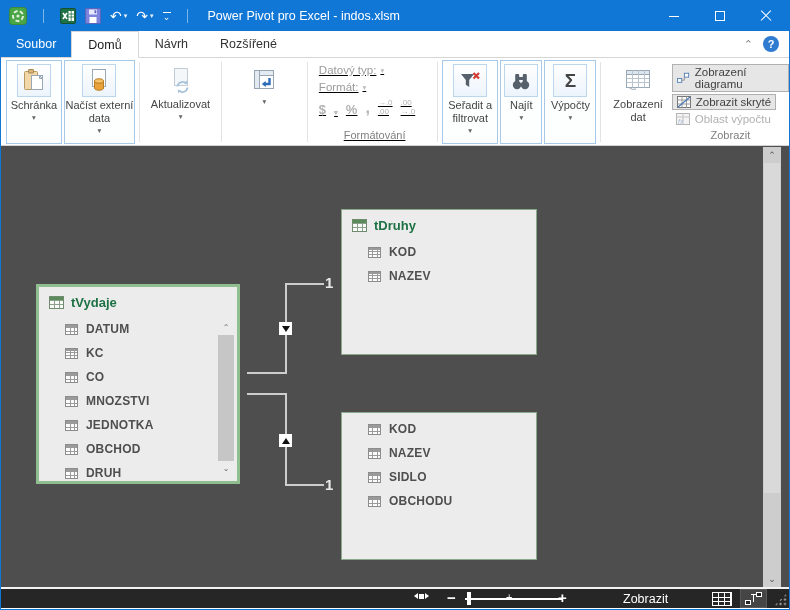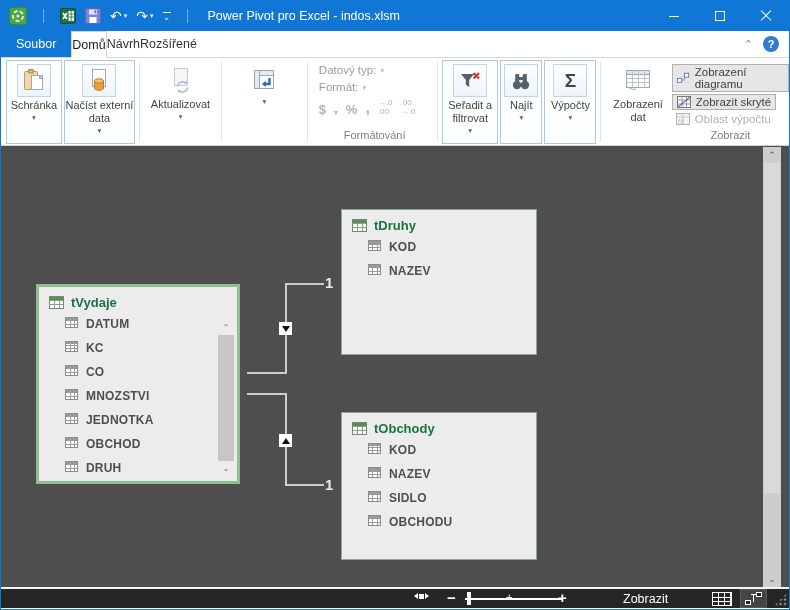--- a/index.html
+++ b/index.html
@@ -24,55 +24,55 @@
   .win-controls{margin-left:auto;display:flex;height:30px;}
   .win-btn{width:46px;height:30px;display:flex;align-items:center;justify-content:center;}
   .glyph-min{width:10px;height:1px;background:#fff;}
   .glyph-max{width:10px;height:10px;border:1px solid #fff;}
   .glyph-close{position:relative;width:12px;height:12px;}
   .glyph-close i{position:absolute;left:-1px;top:5px;width:14px;height:1.4px;background:#fff;}
   .glyph-close i:first-child{transform:rotate(45deg);}
   .glyph-close i:last-child{transform:rotate(-45deg);}
   
   .tabrow{height:27px;background:#fff;display:flex;align-items:stretch;border-bottom:1px solid #d6d6d6;position:relative;}
-  .tab{padding:0 0;display:flex;align-items:center;font-size:12.5px;color:#333;}
+  .tab{padding:0 16px;display:flex;align-items:center;font-size:12.5px;color:#333;}
   .tab-file{background:#1177d7;color:#fff;padding:0 15px;}
   .tab-active{border:1px solid #d6d6d6;border-bottom:1px solid #fff;margin-bottom:-1px;background:#fff;color:#1a1a1a;}
   .tabrow-right{margin-left:auto;display:flex;align-items:center;gap:10px;padding-right:10px;}
   .collapse-chev{color:#8a8a8a;font-size:11px;}
   .help-circle{width:16px;height:16px;border-radius:50%;background:#2f7bd0;color:#fff;font-size:11px;font-weight:bold;display:flex;align-items:center;justify-content:center;}
   
   .ribbon{height:88px;background:#fff;border-bottom:1px solid #d4d4d4;display:flex;align-items:stretch;padding:2px 0 1px 4px;}
   .vsep{width:1px;background:#e3e3e3;margin:2px 3px;}
   .bigbtn{display:flex;flex-direction:column;align-items:center;padding-top:3px;margin:0 1px;}
   .bigbtn.hl{border:1px solid #a9c9e8;background:#fdfefe;}
   .iconbox{width:34px;height:33px;display:flex;align-items:center;justify-content:center;}
   .iconbox.boxed{border:1px solid #bcd6ee;background:linear-gradient(#ffffff,#ecf4fb);}
   .bigbtn .lbl{font-size:11px;color:#444;text-align:center;line-height:1.18;margin-top:2px;}
   .bigbtn .caret{font-size:7.5px;color:#666;margin-top:1px;}
   .grouplabel{font-size:11px;color:#808080;text-align:center;margin-top:auto;padding-bottom:3px;}
   
-  .fmt-group{display:flex;flex-direction:column;width:128px;padding:4px 4px 0 8px;}
+  .fmt-group{display:flex;flex-direction:column;width:128px;padding:4px 4px 0 8px;text-decoration:underline;}
   .fmt-row{display:flex;align-items:center;gap:4px;font-size:11.5px;color:#9b9b9b;margin-bottom:5px;}
   .fmt-caret{font-size:7.5px;color:#bdbdbd;}
   .fmt-icons{display:flex;align-items:flex-end;gap:8px;color:#b3b3b3;font-size:13px;font-weight:bold;margin-top:1px;}
   .fmt-icons .mini{font-size:8px;font-weight:normal;line-height:1.1;white-space:pre;}
   
   .viewstack{display:flex;flex-direction:column;padding-top:4px;width:122px;}
   .vrow{display:flex;align-items:center;gap:5px;font-size:11.5px;color:#3f3f3f;padding:1px 4px;margin-bottom:2px;width:fit-content;}
   .vrow.pressed{background:#e6e6e6;border:1px solid #b0b0b0;}
   .vrow.disabled{color:#b1b1b1;}
   
   .diagram{position:relative;height:441px;background:#4e4e4e;overflow:hidden;}
   .dtable{position:absolute;background:#ececec;}
   .dtable.selected{border:3px solid #8fbf8f;}
   .dtable.plain{border:1px solid #8aa88a;}
   .dt-header{display:flex;align-items:center;gap:7px;padding:8px 0 3px 10px;font-size:13px;font-weight:bold;color:#1e7145;}
   .dt-fields{padding-top:4px;}
-  .dfield{display:flex;gap:8px;height:24px;padding-left:26px;font-size:12px;font-weight:bold;color:#4f4f4f;letter-spacing:.2px;}
+  .dfield{display:flex;align-items:center;gap:8px;height:24px;padding-left:26px;font-size:12px;font-weight:bold;color:#4f4f4f;letter-spacing:.2px;}
   .tblicon{display:inline-block;width:15px;height:13px;border:1px solid #6f8c6f;background-color:#fafafa;
     background-image:
       linear-gradient(to bottom,#5b8a5b 0,#5b8a5b 3px,transparent 3px),
       repeating-linear-gradient(to right,transparent 0 4px,#8aa08a 4px 5px),
       repeating-linear-gradient(to bottom,transparent 0 3px,#8aa08a 3px 4px);}
   .fldicon{display:inline-block;width:13px;height:11px;border:1px solid #8c8c8c;background-color:#fcfcfc;
     background-image:
       linear-gradient(to bottom,#9a9a9a 0,#9a9a9a 2.5px,transparent 2.5px),
       repeating-linear-gradient(to right,transparent 0 3.5px,#9a9a9a 3.5px 4.5px),
       repeating-linear-gradient(to bottom,transparent 0 2.5px,#9a9a9a 2.5px 3.5px);}
@@ -418,24 +418,20 @@
             <span>KOD</span>
           </div>
         <div class="dfield">
             <span class="fldicon"></span>
             <span>NAZEV</span>
           </div>
       </div>
     </div>
 
     <div class="dtable plain" style="left:340px;top:266px;width:196px;height:148px">
-      <div class="dt-header">
-        <span class="tblicon"></span>
-        <span>tObchody</span>
-      </div>
       <div class="dt-fields">
         <div class="dfield">
             <span class="fldicon"></span>
             <span>KOD</span>
           </div>
         <div class="dfield">
             <span class="fldicon"></span>
             <span>NAZEV</span>
           </div>
         <div class="dfield">

